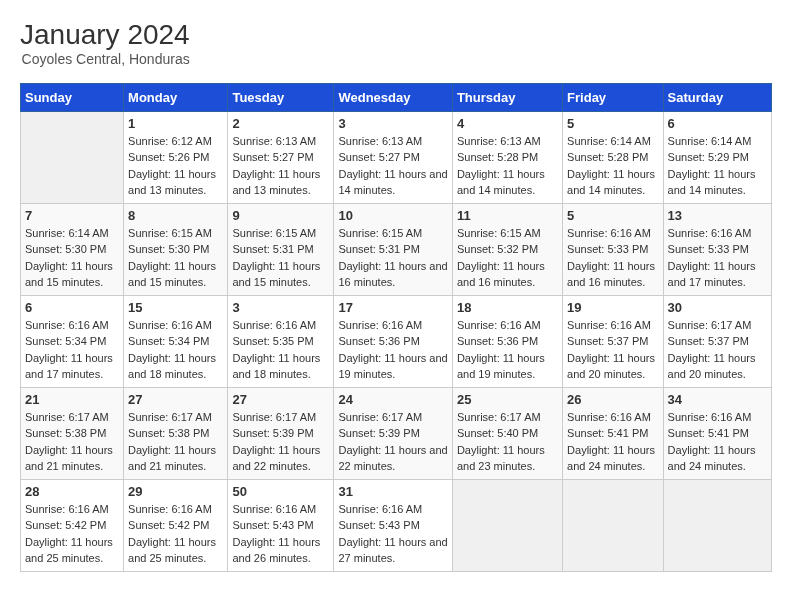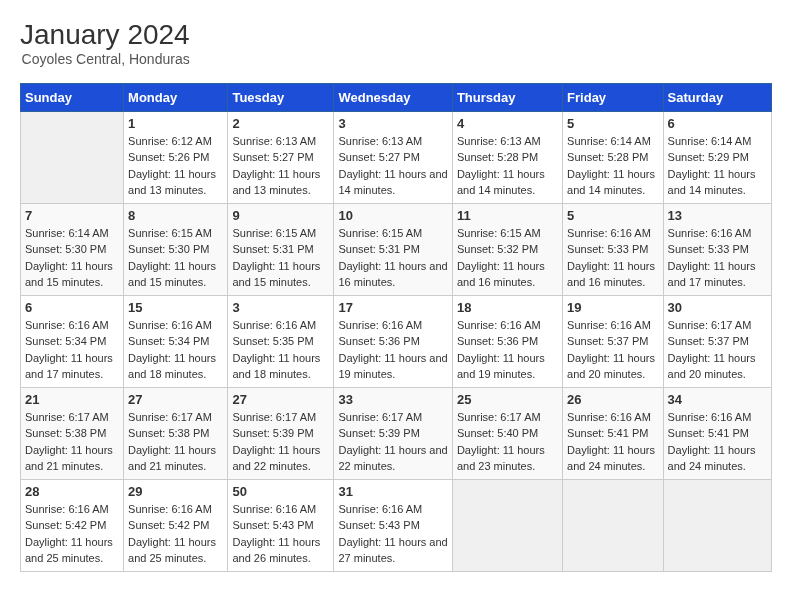--- a/index.html
+++ b/index.html
@@ -158,21 +158,21 @@
         <td><span class="cell-day-num">30</span>
 <span class="cell-info">Sunrise: 6:17 AM<br>Sunset: 5:37 PM<br>Daylight: 11 hours and 20 minutes.</span></td>
       </tr>
       <tr>
         <td><span class="cell-day-num">21</span>
 <span class="cell-info">Sunrise: 6:17 AM<br>Sunset: 5:38 PM<br>Daylight: 11 hours and 21 minutes.</span></td>
         <td><span class="cell-day-num">27</span>
 <span class="cell-info">Sunrise: 6:17 AM<br>Sunset: 5:38 PM<br>Daylight: 11 hours and 21 minutes.</span></td>
         <td><span class="cell-day-num">27</span>
 <span class="cell-info">Sunrise: 6:17 AM<br>Sunset: 5:39 PM<br>Daylight: 11 hours and 22 minutes.</span></td>
-        <td><span class="cell-day-num">33</span>
+        <td><span class="cell-day-num">24</span>
 <span class="cell-info">Sunrise: 6:17 AM<br>Sunset: 5:39 PM<br>Daylight: 11 hours and 22 minutes.</span></td>
         <td><span class="cell-day-num">25</span>
 <span class="cell-info">Sunrise: 6:17 AM<br>Sunset: 5:40 PM<br>Daylight: 11 hours and 23 minutes.</span></td>
         <td><span class="cell-day-num">26</span>
 <span class="cell-info">Sunrise: 6:16 AM<br>Sunset: 5:41 PM<br>Daylight: 11 hours and 24 minutes.</span></td>
         <td><span class="cell-day-num">34</span>
 <span class="cell-info">Sunrise: 6:16 AM<br>Sunset: 5:41 PM<br>Daylight: 11 hours and 24 minutes.</span></td>
       </tr>
       <tr>
         <td><span class="cell-day-num">28</span>

